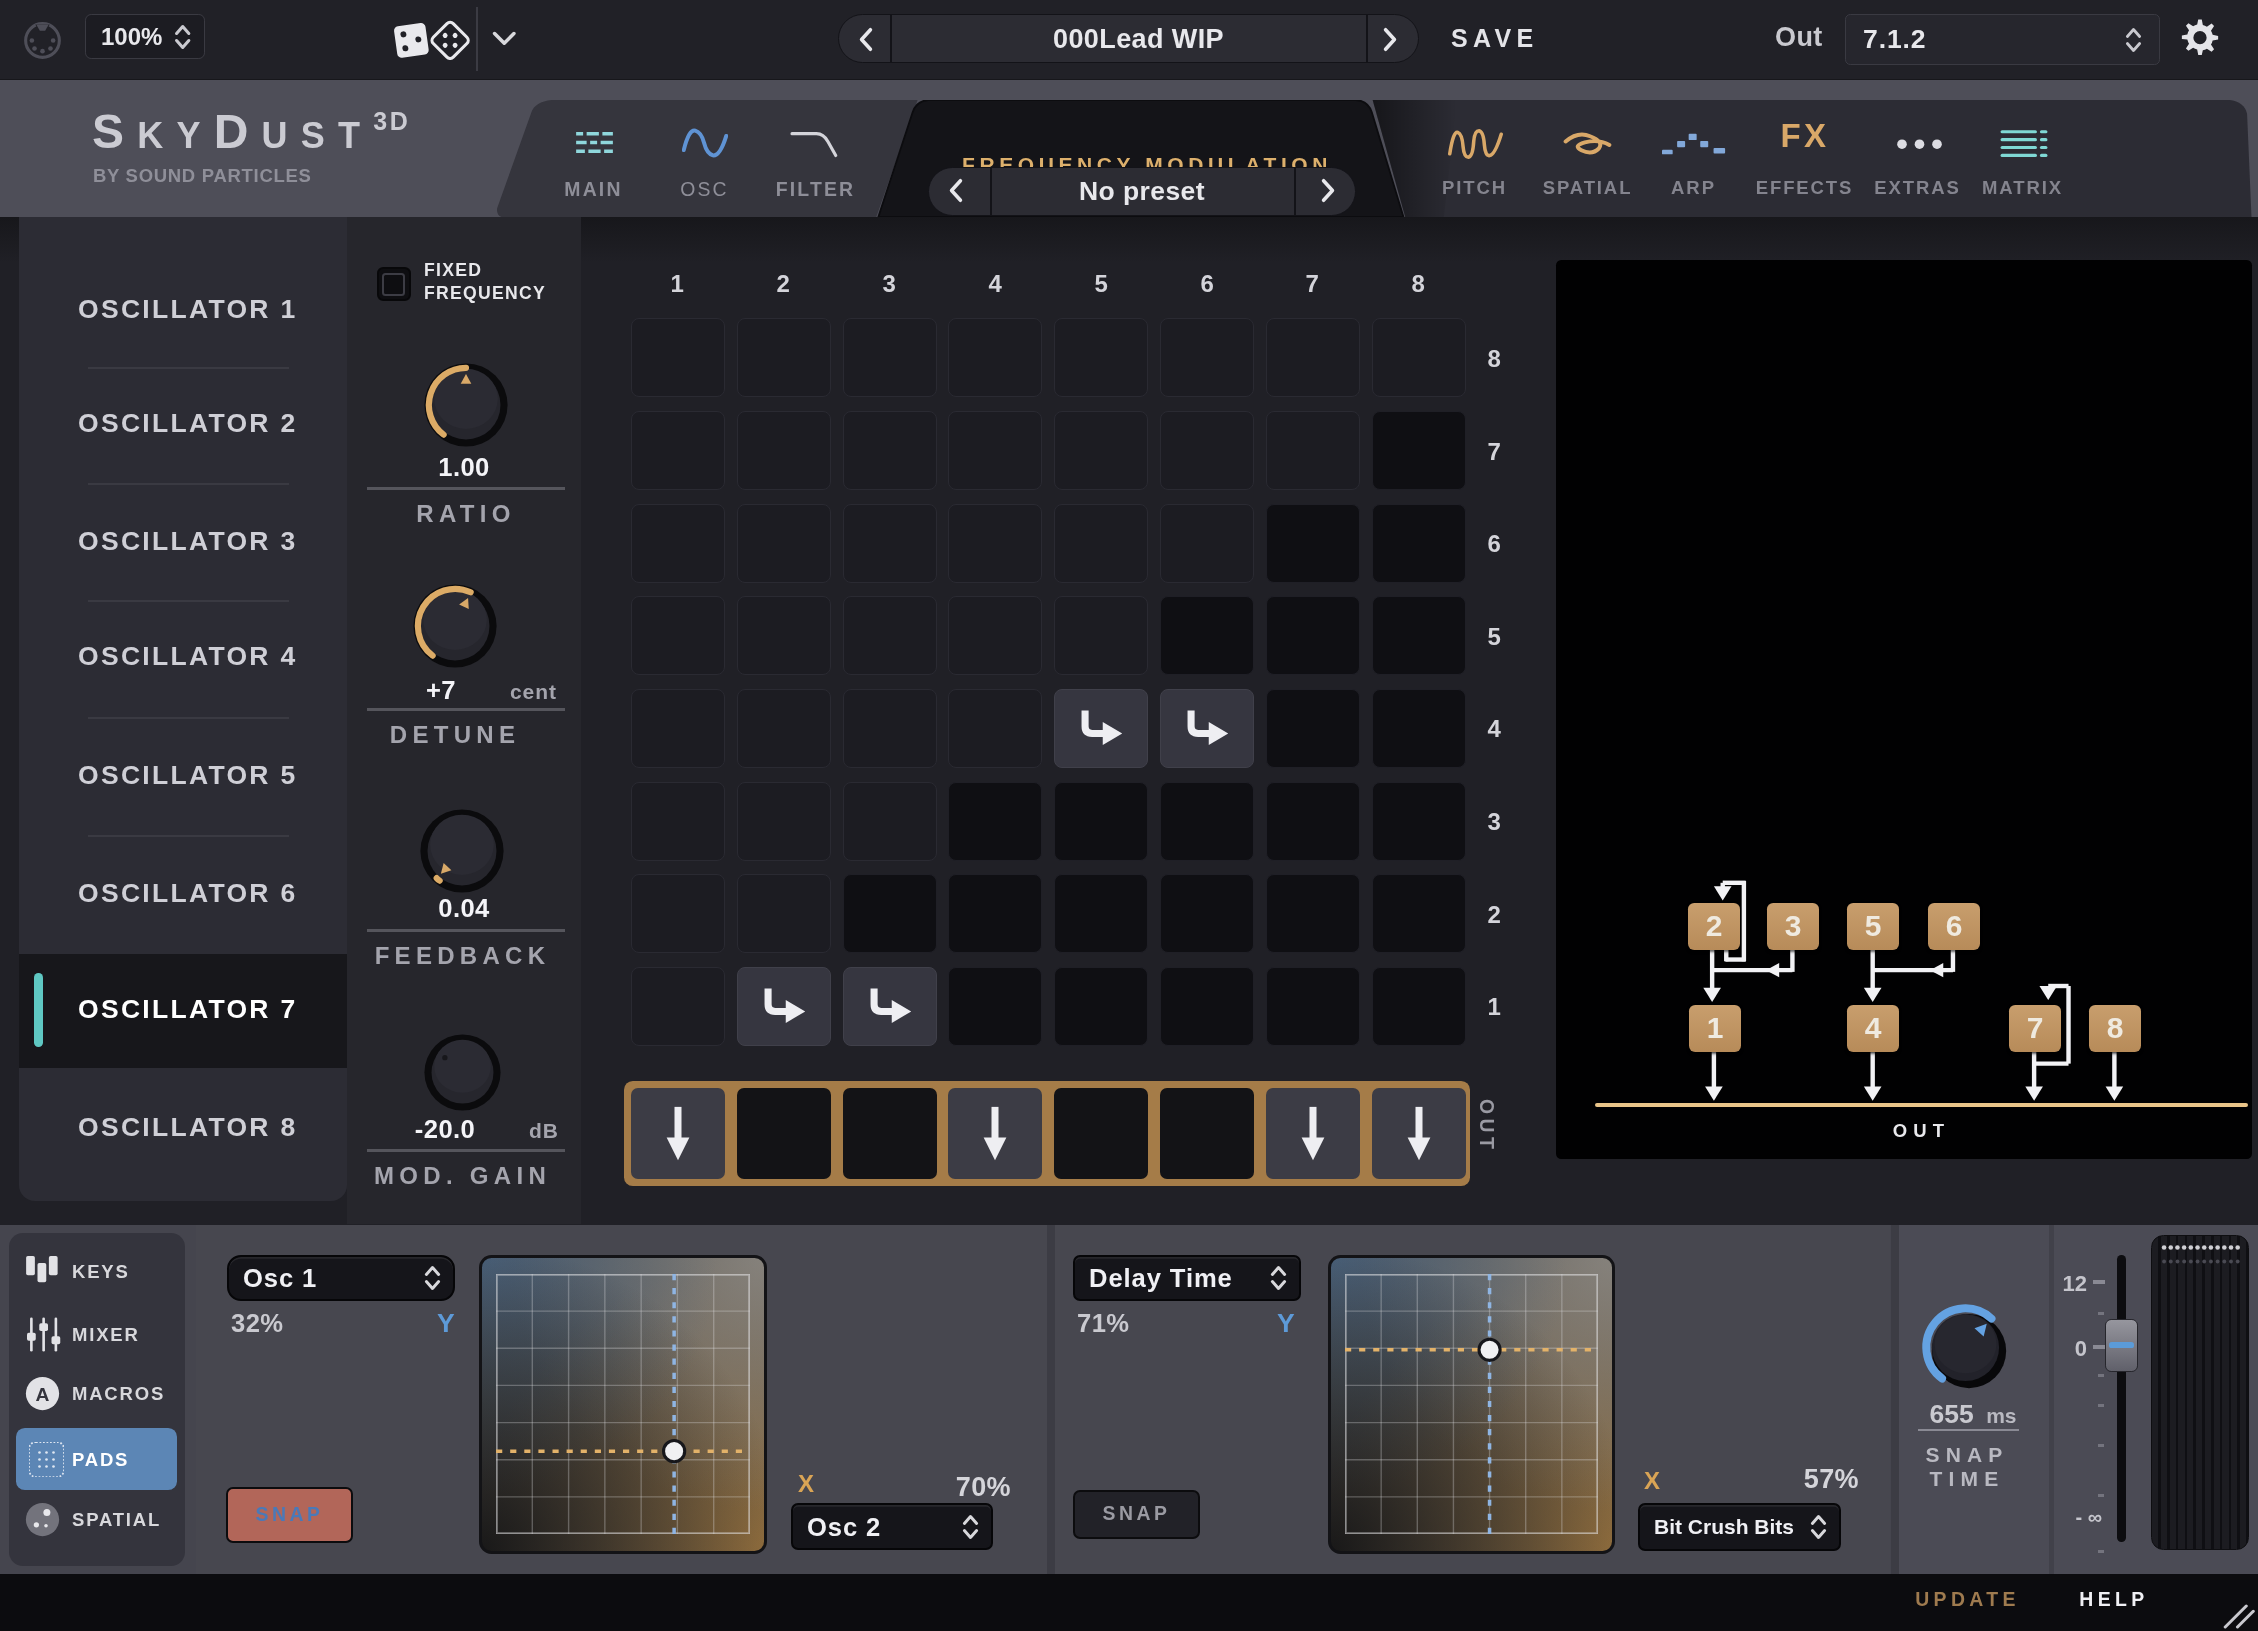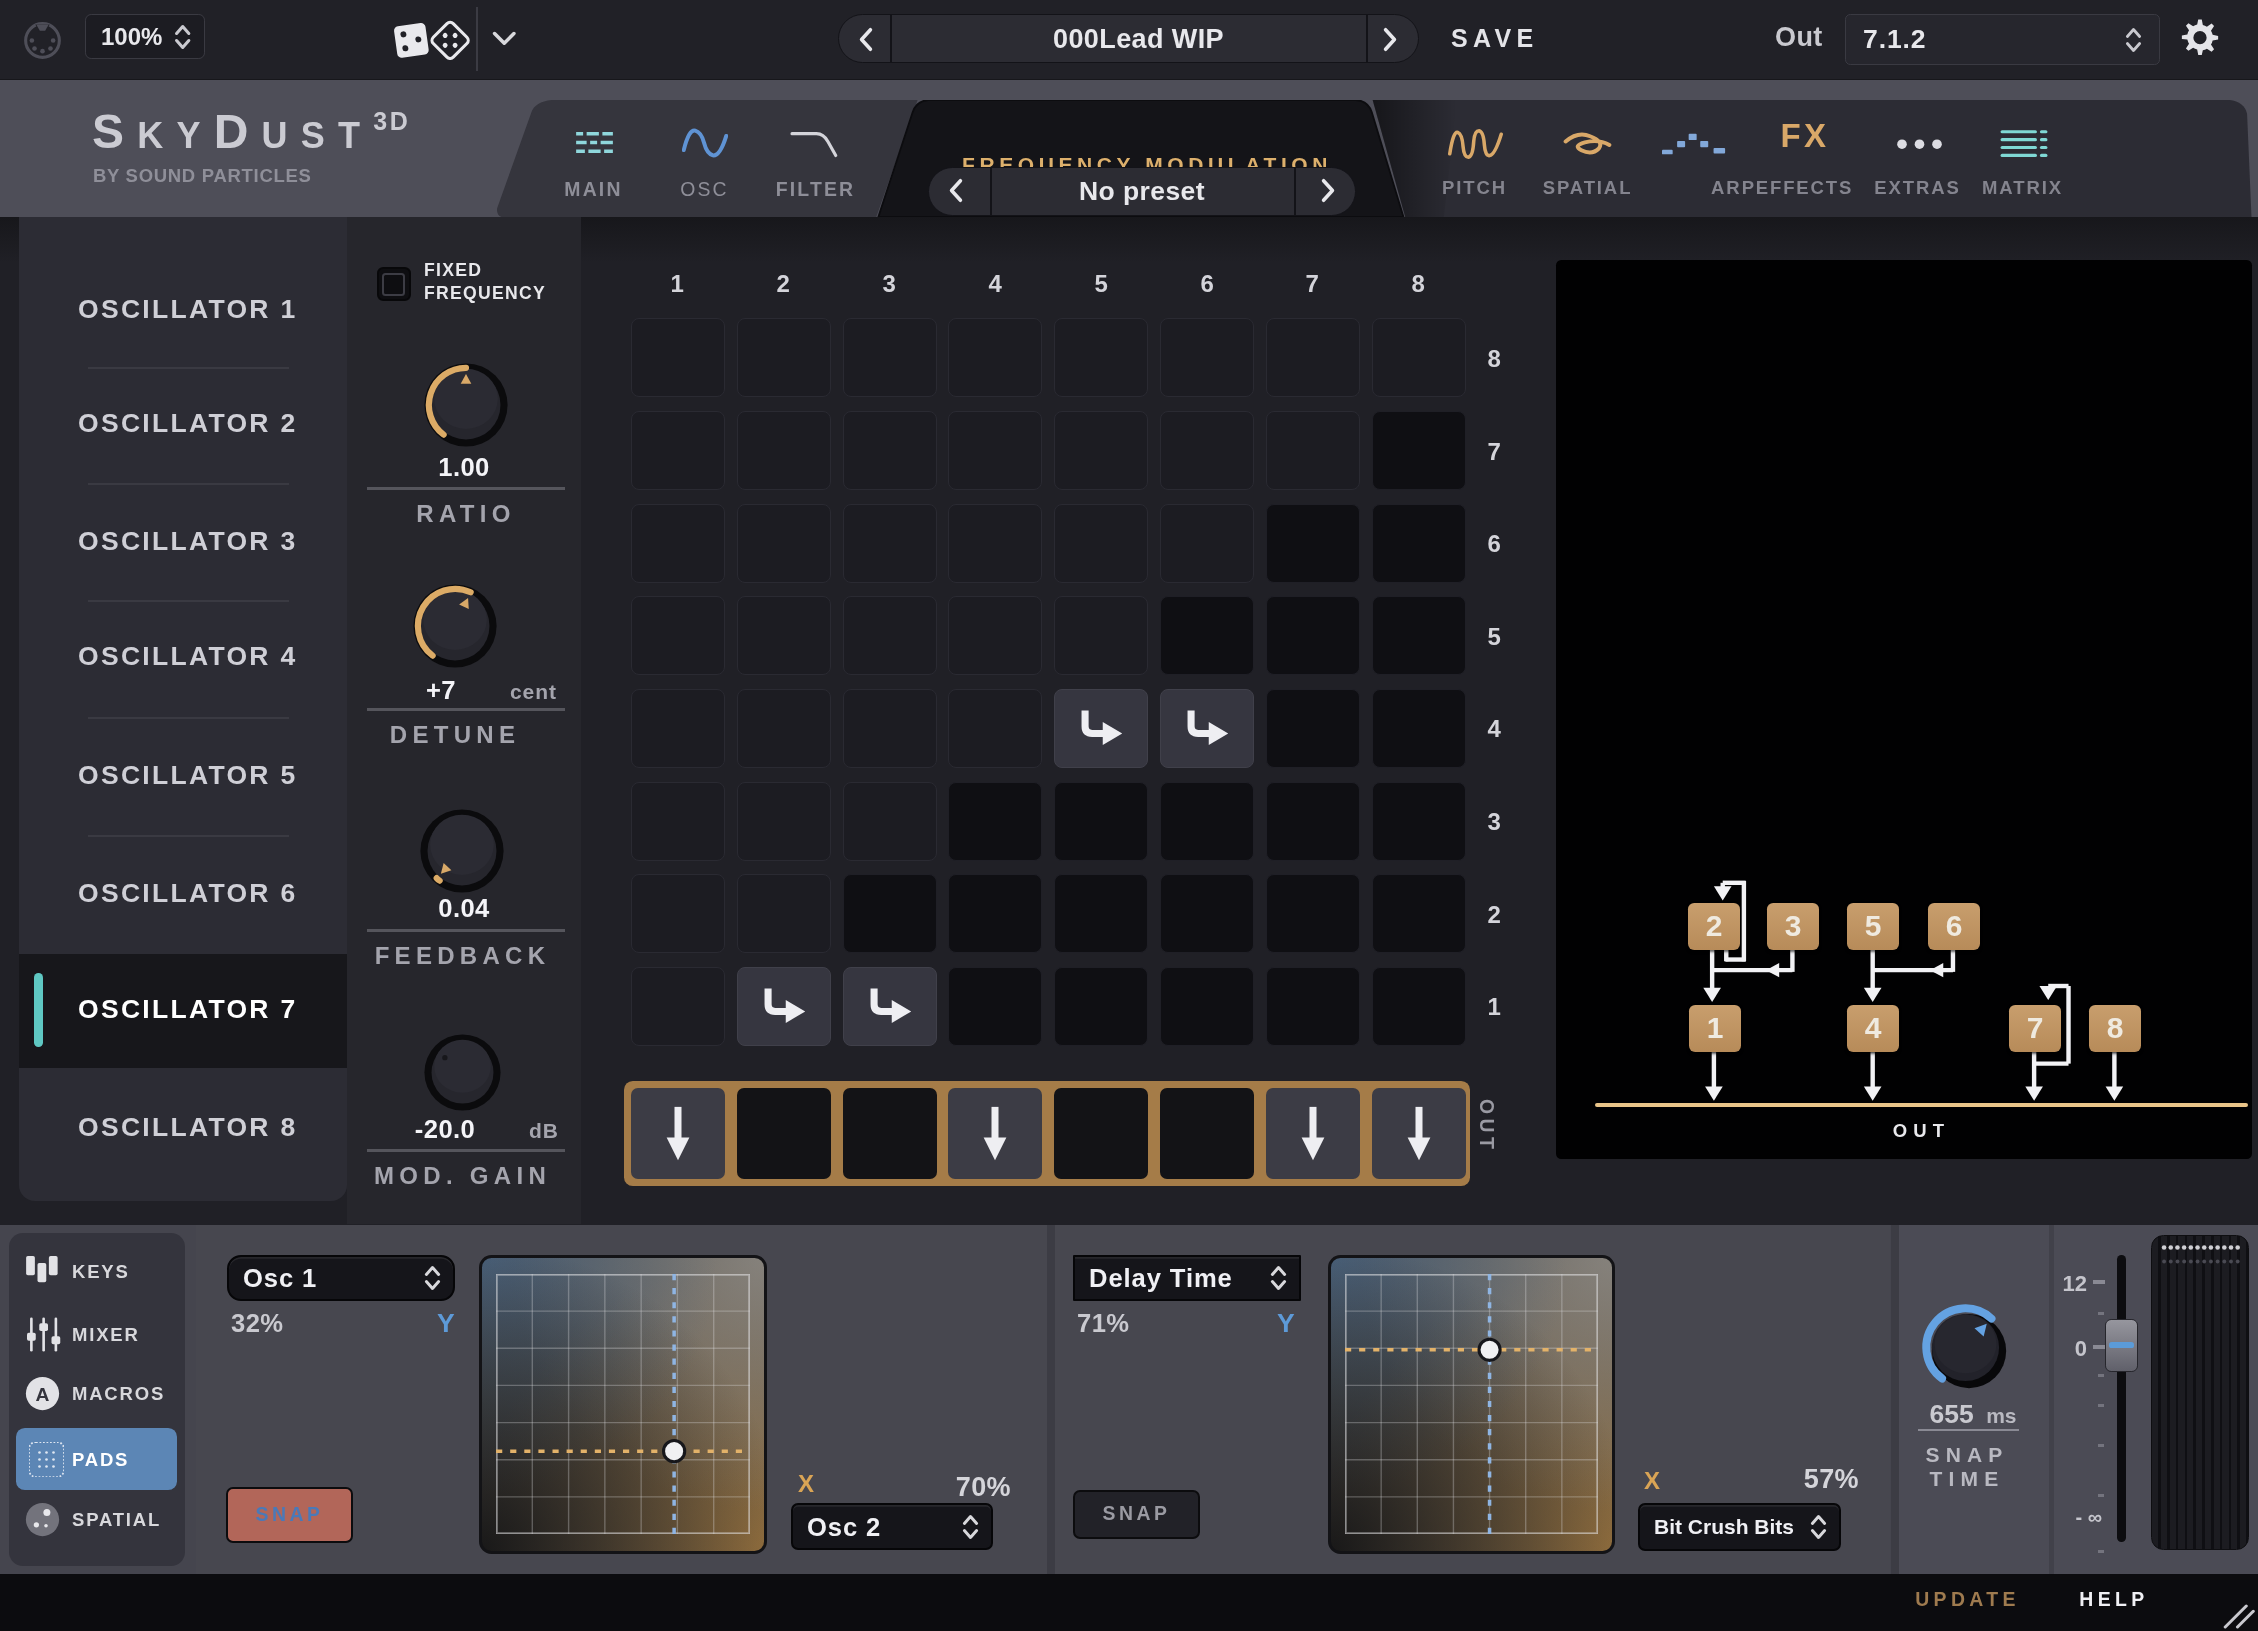--- a/index.html
+++ b/index.html
@@ -111,21 +111,21 @@
 <div class="abs" style="left:1517px;top:177px;width:141px;font-size:18.5px;color:#84848e;font-weight:bold;letter-spacing:1.9px;line-height:22px;white-space:nowrap;text-align:center;">SPATIAL</div>
 <svg class="abs" style="left:1662px;top:132px" width="64" height="25" viewBox="0 0 72 28">
 <g fill="#82a8d9">
 <rect x="0" y="20" width="12" height="5" rx="1"></rect>
 <rect x="17" y="10" width="9" height="7" rx="1"></rect>
 <rect x="30" y="2" width="9" height="7" rx="1"></rect>
 <rect x="43" y="10" width="9" height="7" rx="1"></rect>
 <rect x="58" y="18" width="13" height="6" rx="1"></rect>
 </g>
   </svg>
-<div class="abs" style="left:1623px;top:177px;width:141px;font-size:18.5px;color:#84848e;font-weight:bold;letter-spacing:1.9px;line-height:22px;white-space:nowrap;text-align:center;margin-left:40px;">ARP</div>
+<div class="abs" style="left:1623px;top:177px;width:141px;font-size:18.5px;color:#84848e;font-weight:bold;letter-spacing:1.9px;line-height:22px;white-space:nowrap;text-align:center;">ARP</div>
 <div class="abs" style="left:1752px;top:118px;width:106px;font-size:33px;color:#d9a868;font-weight:bold;letter-spacing:3.5px;line-height:36px;white-space:nowrap;text-align:center;">FX</div>
 <div class="abs" style="left:1734px;top:177px;width:141px;font-size:18.5px;color:#84848e;font-weight:bold;letter-spacing:1.9px;line-height:22px;white-space:nowrap;text-align:center;">EFFECTS</div>
 <svg class="abs" style="left:1895px;top:138px" width="49" height="12.4" viewBox="0 0 56 14">
 <circle cx="8" cy="7" r="5.5" fill="#dcdce2"></circle>
     <circle cx="28" cy="7" r="5.5" fill="#dcdce2"></circle>
     <circle cx="48" cy="7" r="5.5" fill="#dcdce2"></circle>
   </svg>
 <div class="abs" style="left:1847px;top:177px;width:141px;font-size:18.5px;color:#84848e;font-weight:bold;letter-spacing:1.9px;line-height:22px;white-space:nowrap;text-align:center;">EXTRAS</div>
 <svg class="abs" style="left:2000px;top:130px" width="48" height="28" viewBox="0 0 54 32">
 <g stroke="#7fd8d4" stroke-width="3.6" stroke-linecap="round">
@@ -505,21 +505,21 @@
   </svg>
 <div class="abs" style="left:798px;top:1470px;font-size:24px;color:#d9a455;font-weight:bold;letter-spacing:0px;line-height:27px;white-space:nowrap;">X</div>
 <div class="abs" style="left:835px;top:1472px;width:176px;font-size:27px;color:#d5d5da;font-weight:bold;letter-spacing:0.4px;line-height:31px;white-space:nowrap;text-align:right;">70%</div>
 <div class="abs" style="left:791px;top:1503px;width:202px;height:47px;background:#15151a;border:2.6px solid #060608;border-radius:7px;box-shadow:inset 0 1.8px 0 rgba(255,255,255,.08)">
     <div style="position:absolute;left:14px;top:50%;transform:translateY(-50%);font-size:25.6px;font-weight:bold;color:#f0f0f4;letter-spacing:0.9px;white-space:nowrap">Osc 2</div>
     <svg width="21" height="32" viewBox="0 0 24 36" style="position:absolute;right:9.7px;top:50%;transform:translateY(-50%)">
 <path d="M5 14 L12 6 L19 14" fill="none" stroke="#d8d8dc" stroke-width="3.4" stroke-linecap="round" stroke-linejoin="round"></path>
 <path d="M5 22 L12 30 L19 22" fill="none" stroke="#d8d8dc" stroke-width="3.4" stroke-linecap="round" stroke-linejoin="round"></path>
     </svg>
   </div>
-<div class="abs" style="left:1073px;top:1255px;width:228px;height:46px;background:#15151a;border:2.6px solid #060608;border-radius:1px;box-shadow:inset 0 1.8px 0 rgba(255,255,255,.08)">
+<div class="abs" style="left:1073px;top:1255px;width:228px;height:46px;background:#15151a;border:2.6px solid #060608;border-radius:7px;box-shadow:inset 0 1.8px 0 rgba(255,255,255,.08)">
     <div style="position:absolute;left:14px;top:50%;transform:translateY(-50%);font-size:25.6px;font-weight:bold;color:#f0f0f4;letter-spacing:0.9px;white-space:nowrap">Delay Time</div>
     <svg width="21" height="32" viewBox="0 0 24 36" style="position:absolute;right:9.7px;top:50%;transform:translateY(-50%)">
 <path d="M5 14 L12 6 L19 14" fill="none" stroke="#d8d8dc" stroke-width="3.4" stroke-linecap="round" stroke-linejoin="round"></path>
 <path d="M5 22 L12 30 L19 22" fill="none" stroke="#d8d8dc" stroke-width="3.4" stroke-linecap="round" stroke-linejoin="round"></path>
     </svg>
   </div>
 <div class="abs" style="left:1077px;top:1309px;font-size:25.6px;color:#c9c9cf;font-weight:bold;letter-spacing:0.4px;line-height:29px;white-space:nowrap;">71%</div>
 <div class="abs" style="left:1277px;top:1308px;font-size:26.5px;color:#5d9ad8;font-weight:bold;letter-spacing:0px;line-height:30px;white-space:nowrap;">Y</div>
 <div class="abs" style="left:1073px;top:1490px;width:127px;height:49px;background:#222228;border:2.6px solid #0c0c0e;border-radius:7px">
     <div style="text-align:center;font-size:19.4px;font-weight:bold;color:#9a9aa2;letter-spacing:3.5px;line-height:43px">SNAP</div>

